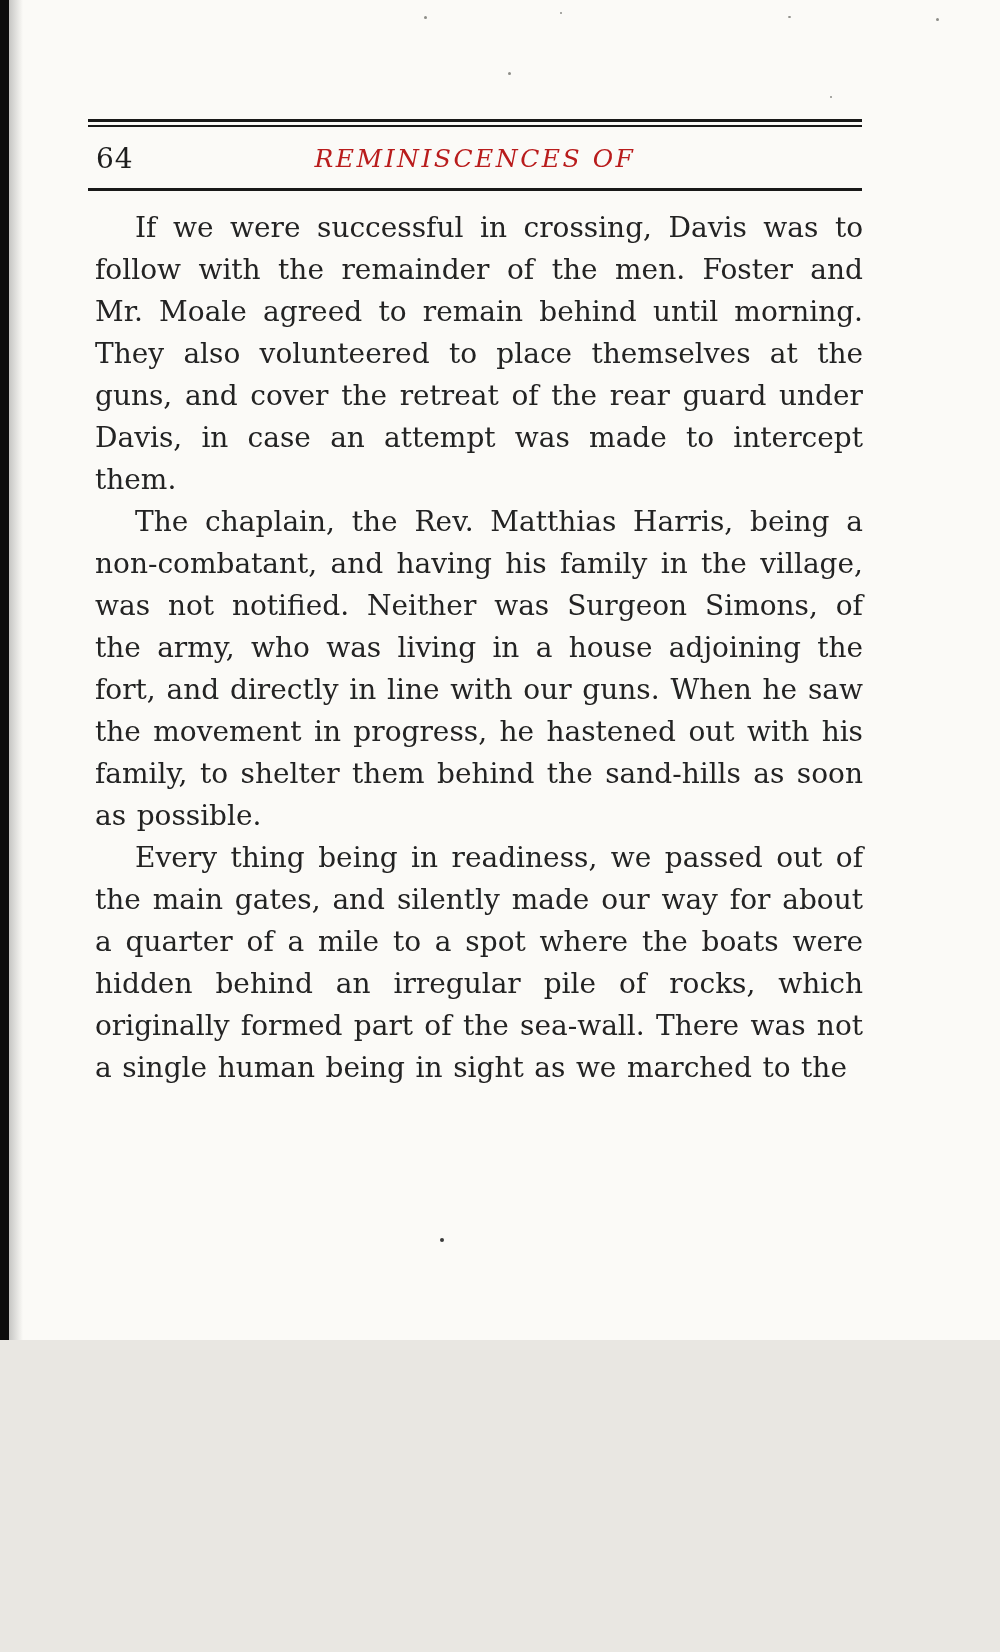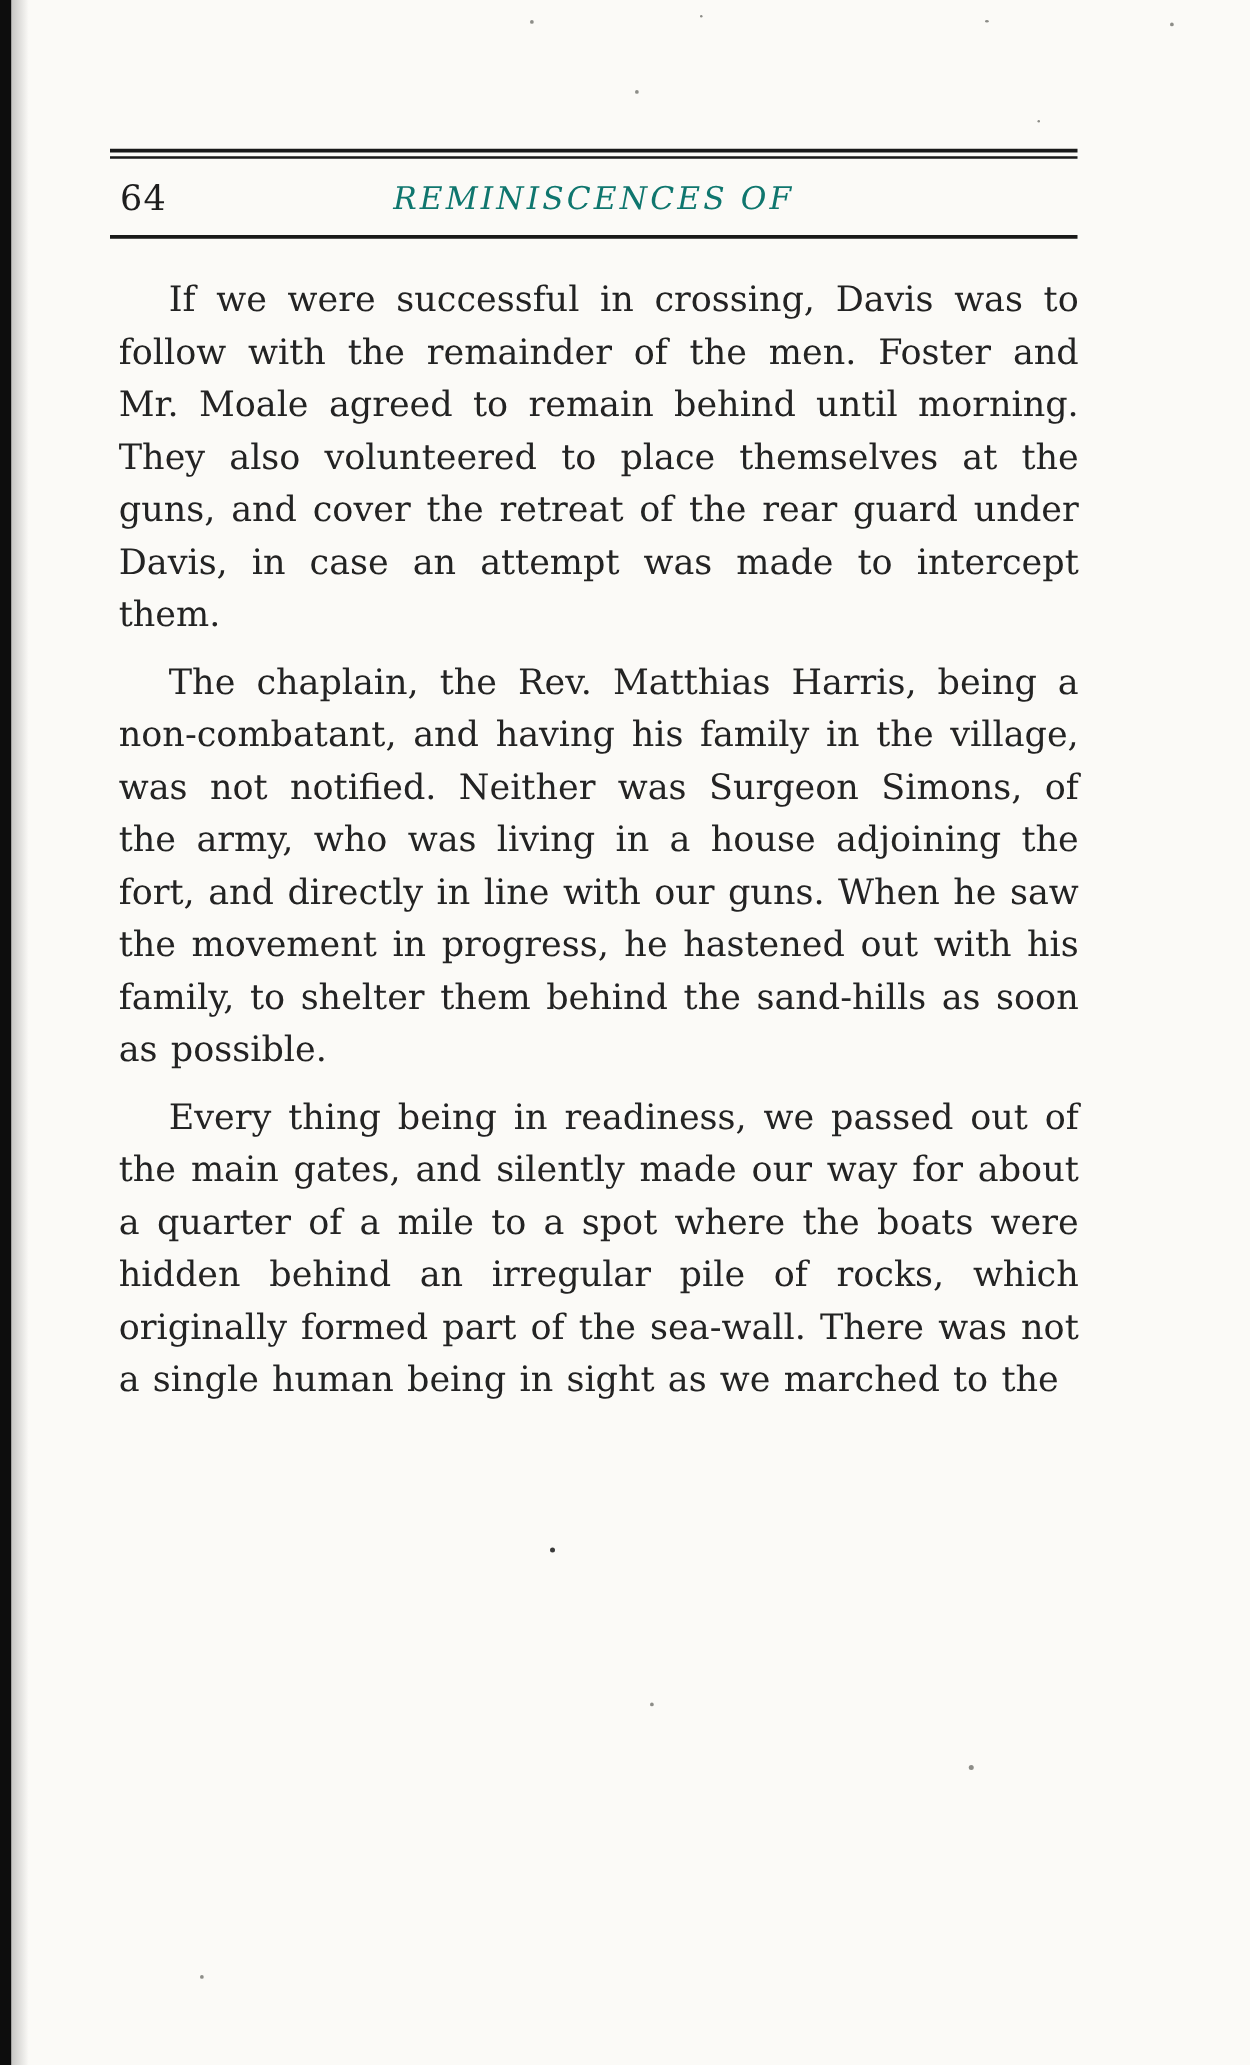--- a/index.html
+++ b/index.html
@@ -3,21 +3,21 @@
 <meta charset="utf-8">
 <style>
   html, body {
     margin: 0;
     padding: 0;
     background: #e9e7e2;
   }
   .page {
     position: relative;
     width: 1000px;
-    height: 1652px;
+    height: 1340px;
     background: #fbfaf7;
     overflow: hidden;
     font-family: "DejaVu Serif", "Liberation Serif", serif;
     color: #1e1e1e;
   }
   
   .left-bar {
     position: absolute;
     left: 0;
     top: 0;
@@ -66,42 +66,41 @@
   }
   .header-title {
     position: absolute;
     left: 0;
     right: 0;
     top: 6px;
     text-align: center;
     font-style: italic;
     font-size: 25px;
     letter-spacing: 2.5px;
-    color: #0f766e;
+    color: #b91c1c;
   }
   
   .body-text {
     position: absolute;
     left: 95px;
     top: 207px;
     width: 768px;
     font-size: 28px;
     line-height: 42px;
     text-align: justify;
     text-justify: inter-word;
     color: #232323;
     word-spacing: 0.06em;
   }
   .body-text p {
     margin: 0;
     padding: 0;
   }
   .body-text p.indent {
     text-indent: 40px;
-    margin-top: 12px;
   }
   .italic {
     font-style: italic;
   }
   
   .speck {
     position: absolute;
     border-radius: 50%;
     background: #8d8d88;
   }

